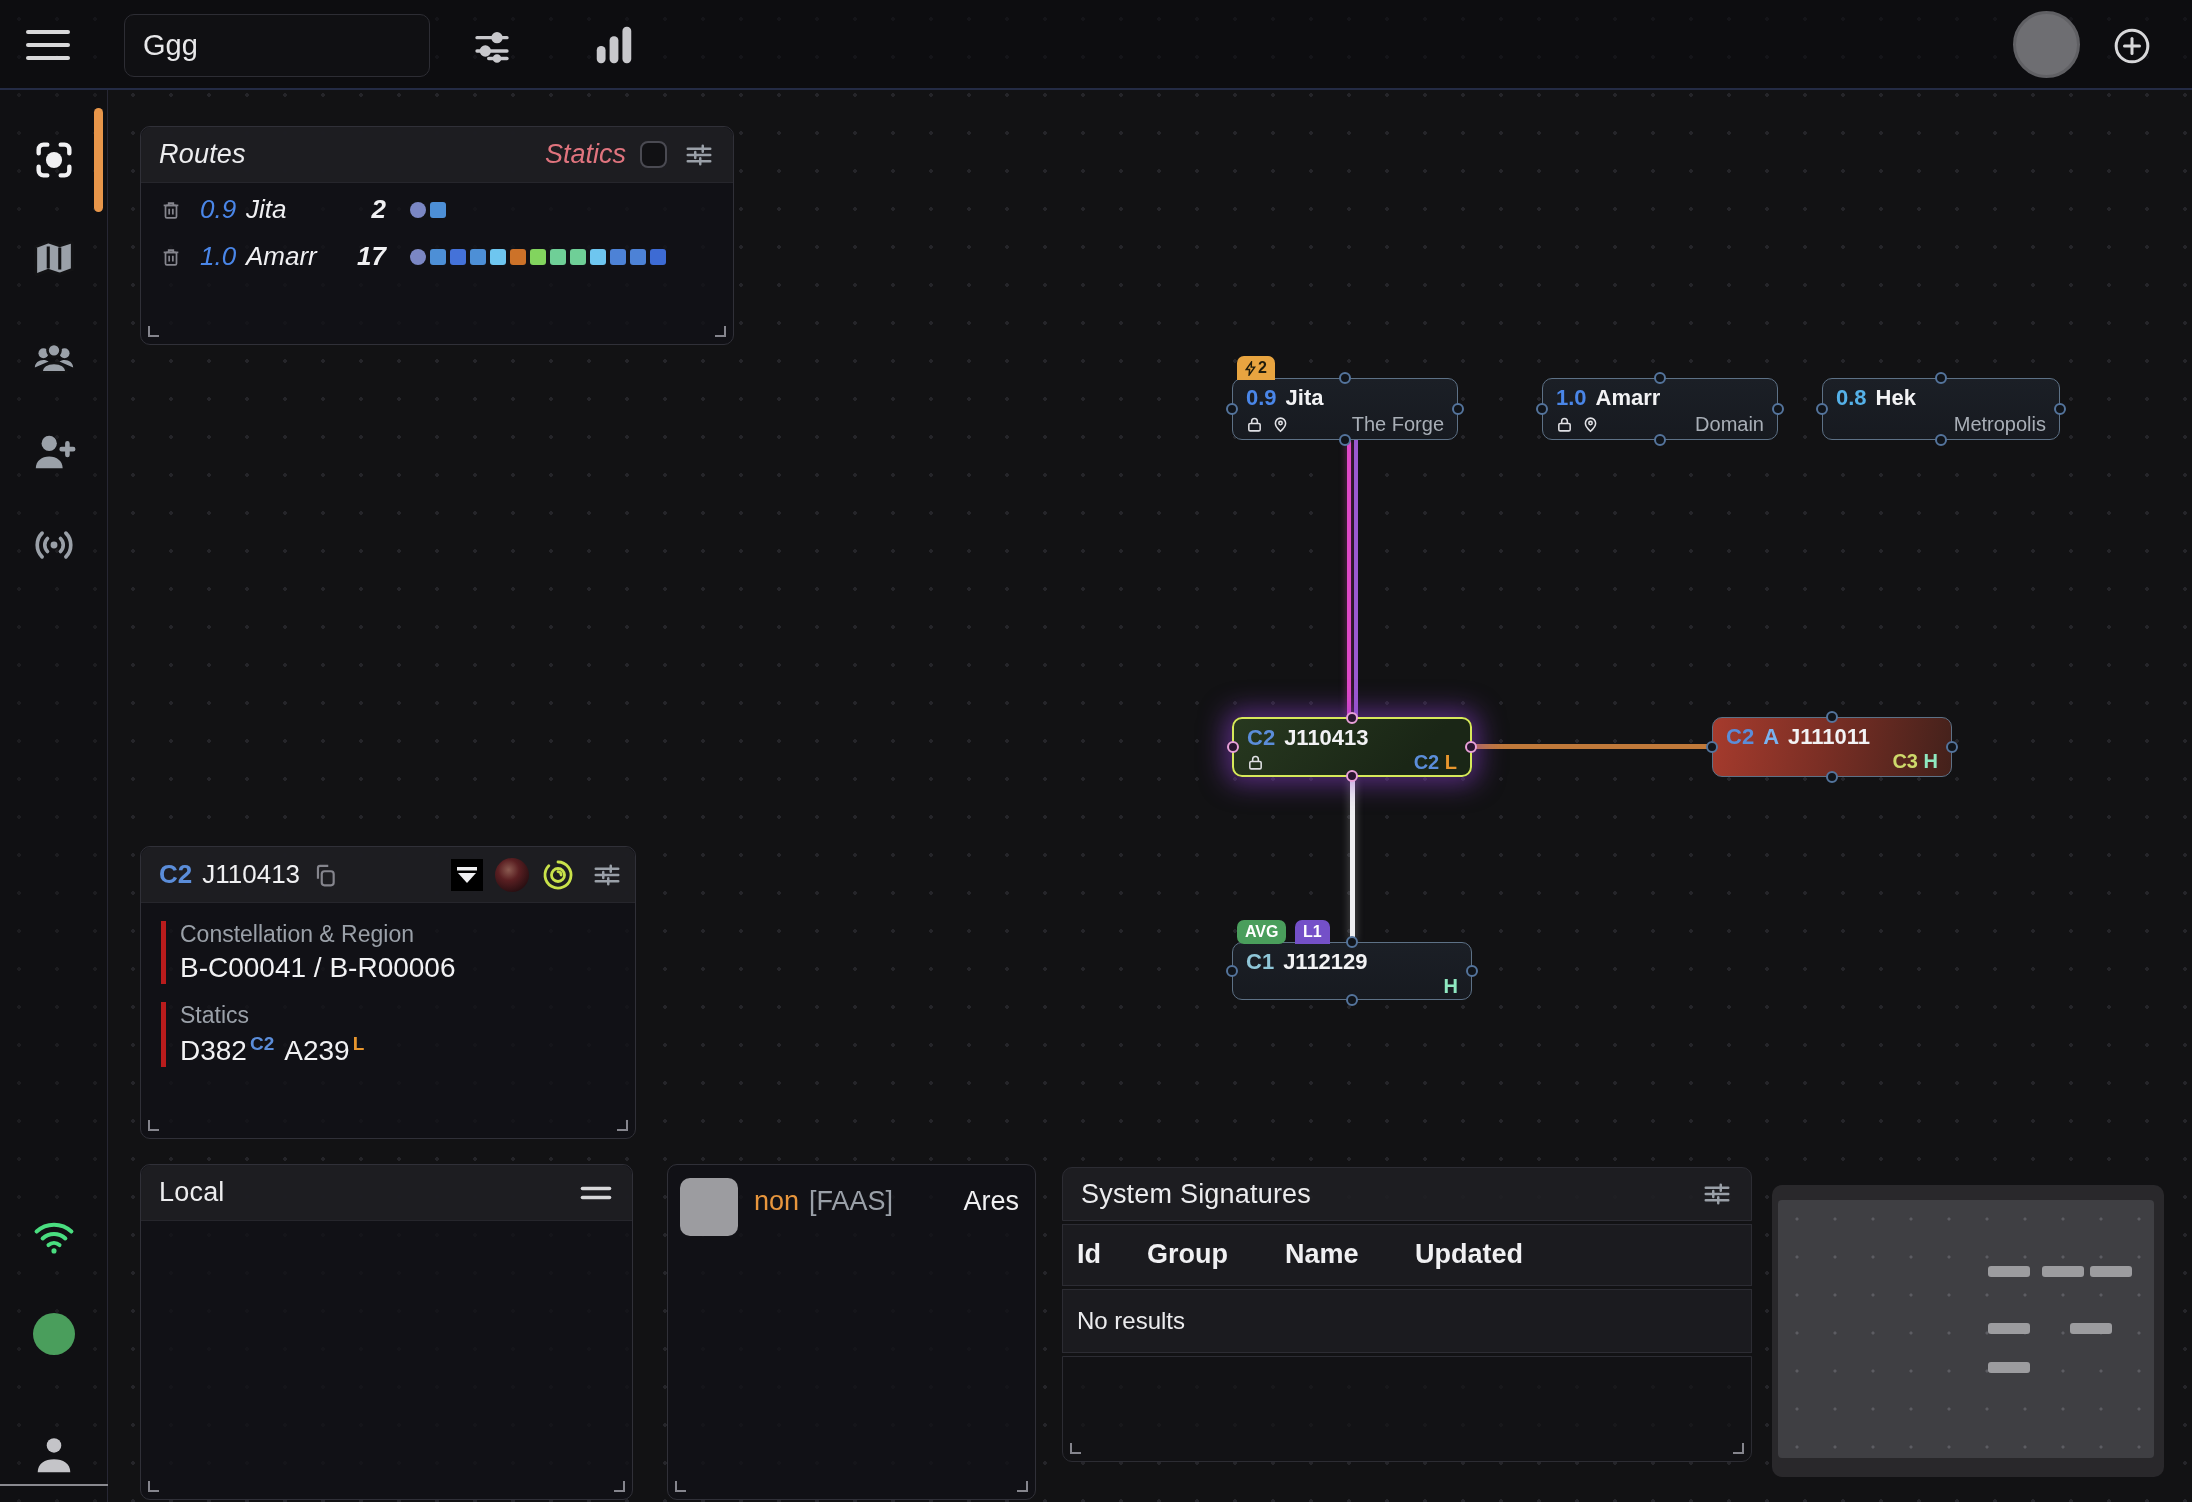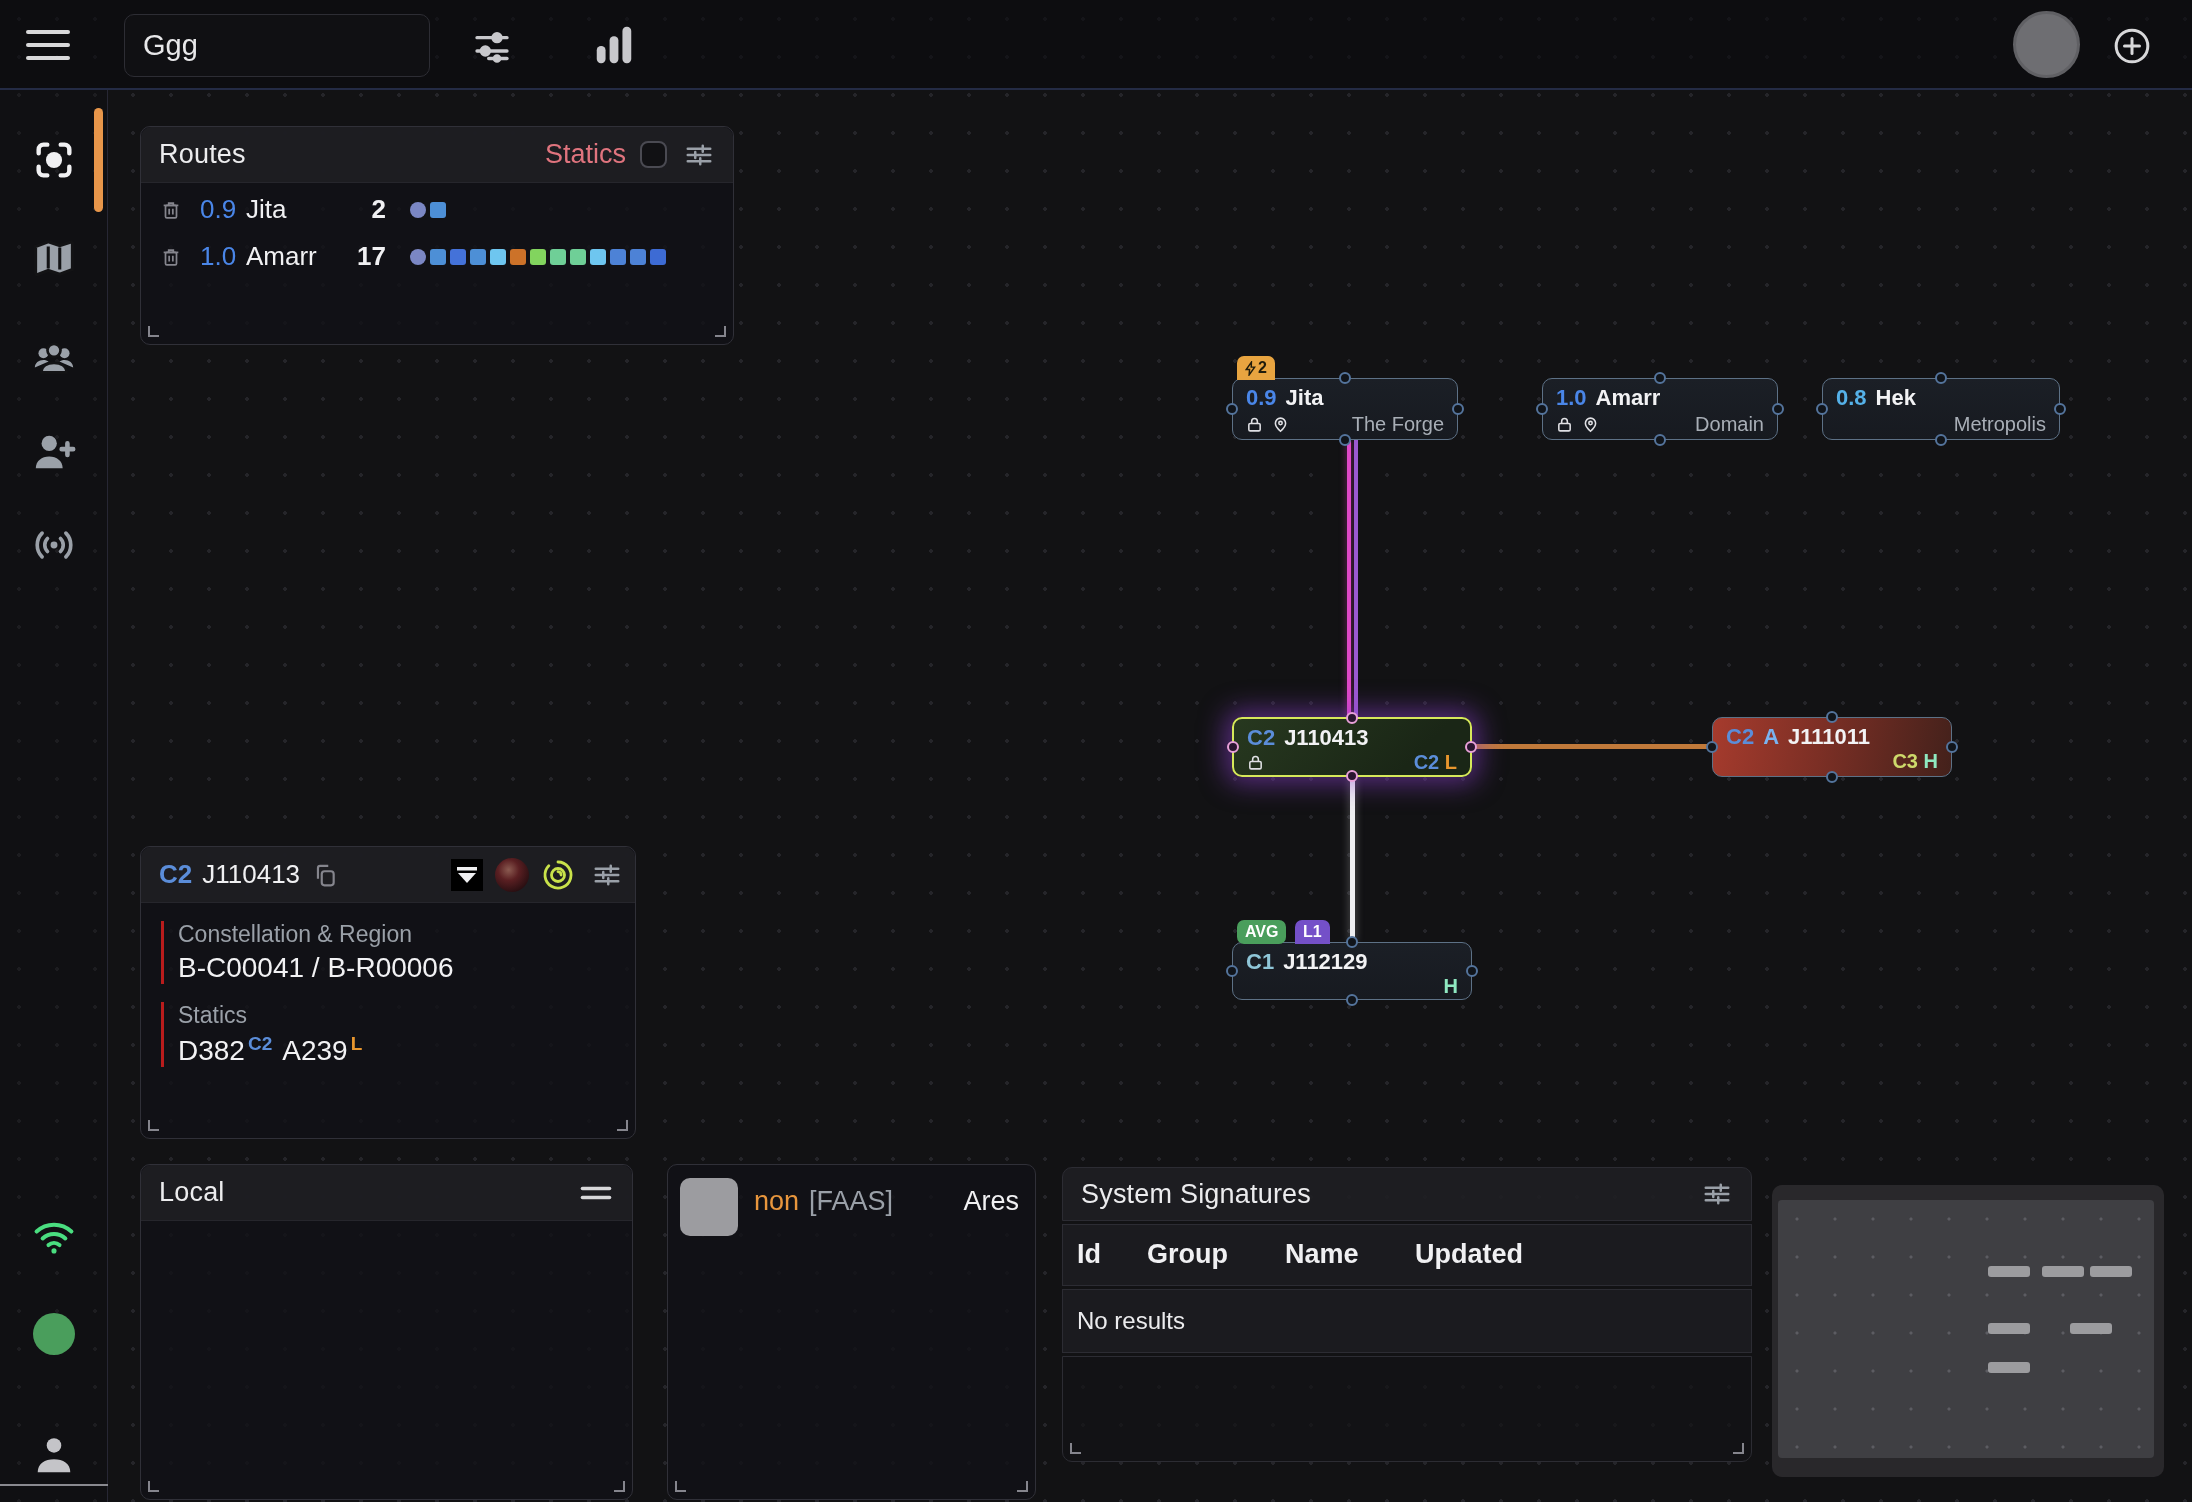--- a/index.html
+++ b/index.html
@@ -34,21 +34,21 @@
   
   .panel { position:absolute; background:rgba(18,18,22,0.80); border:1px solid #303038; border-radius:10px; z-index:30; }
   .panel-header { height:56px; background:rgba(30,30,35,0.92); border-bottom:1px solid #26262c;
     border-radius:10px 10px 0 0; display:flex; align-items:center; padding:0 18px; }
   .ph-title { font-size:27px; color:#ececee; font-weight:400; letter-spacing:.2px; }
   .rz { position:absolute; width:11px; height:11px; }
   .rz-l { left:7px; bottom:7px; border-left:2.5px solid #85858d; border-bottom:2.5px solid #85858d; }
   .rz-r { right:7px; bottom:7px; border-right:2.5px solid #85858d; border-bottom:2.5px solid #85858d; }
 
   
-  #routes-panel { left:140px; top:126px; width:594px; height:219px; }
+  #routes-panel { left:140px; top:126px; width:594px; height:219px;font-style:italic; }
   #shortest-label { margin-left:auto; font-size:27px; color:#e0747e; cursor:pointer; }
   #shortest-checkbox { width:27px; height:27px; border:2.5px solid #4a4a52; border-radius:8px; background:rgba(10,10,12,.6); margin-left:14px; cursor:pointer; }
   .hdr-sliders { color:#9aa0a8; margin-left:16px; cursor:pointer; }
   .route-row { display:flex; align-items:center; height:41px; padding-left:19px; margin-top:6px; }
   .route-row:first-child { margin-top:12px; }
   .rr-trash { color:#85858d; width:40px; cursor:pointer; }
   .rr-sec { width:46px; font-size:26px; color:#4a86e8; }
   .rr-name { width:94px; font-size:26px; color:#f0f0f2; }
   .rr-jumps { width:46px; text-align:right; margin-right:24px; font-size:26px; font-weight:700; color:#f0f0f2; }
   .rr-chips { display:flex; align-items:center; gap:4px; }
@@ -85,21 +85,21 @@
   #info-panel { left:140px; top:846px; width:496px; height:293px; }
   #info-panel .panel-header { padding-right:12px; }
   .ip-class { font-size:26px; font-weight:700; color:#5b8dd9; margin-right:10px; }
   .ip-name { font-size:26px; color:#f0f0f2; margin-right:12px; }
   #ip-copy { color:#85858d; cursor:pointer; }
   #ip-icons { margin-left:auto; display:flex; align-items:center; gap:12px; }
   #ip-blacksq { width:32px; height:32px; background:#000; display:flex; align-items:center; justify-content:center; cursor:pointer; }
   #ip-classimg { width:34px; height:34px; border-radius:50%; cursor:pointer;
     background:radial-gradient(circle at 40% 35%, #8a5a50 0%, #5a1f22 35%, #2a0f12 75%, #180a0c 100%); }
   #ip-effect { color:#c9e24a; cursor:pointer; }
-  .ip-section { position:relative; margin:18px 0 0 20px; padding-left:14px; border-left:3px solid #b91c1c; }
+  .ip-section { position:relative; margin:18px 0 0 20px; padding-left:14px; border-left:5px solid #b91c1c; }
   .ip-label { font-size:23px; color:#9aa0a8; }
   .ip-value { font-size:28px; color:#f2f2f4; margin-top:4px; }
   .stat-sup { font-size:19px; font-weight:700; vertical-align:super; margin-left:3px; margin-right:10px; }
 
   
   #local-panel { left:140px; top:1164px; width:493px; height:336px; }
   #local-empty { position:absolute; left:0; right:0; top:165px; text-align:center; font-size:35px; color:#ececee; }
   #local-menu { margin-left:auto; color:#d8d8da; cursor:pointer; }
 
   

